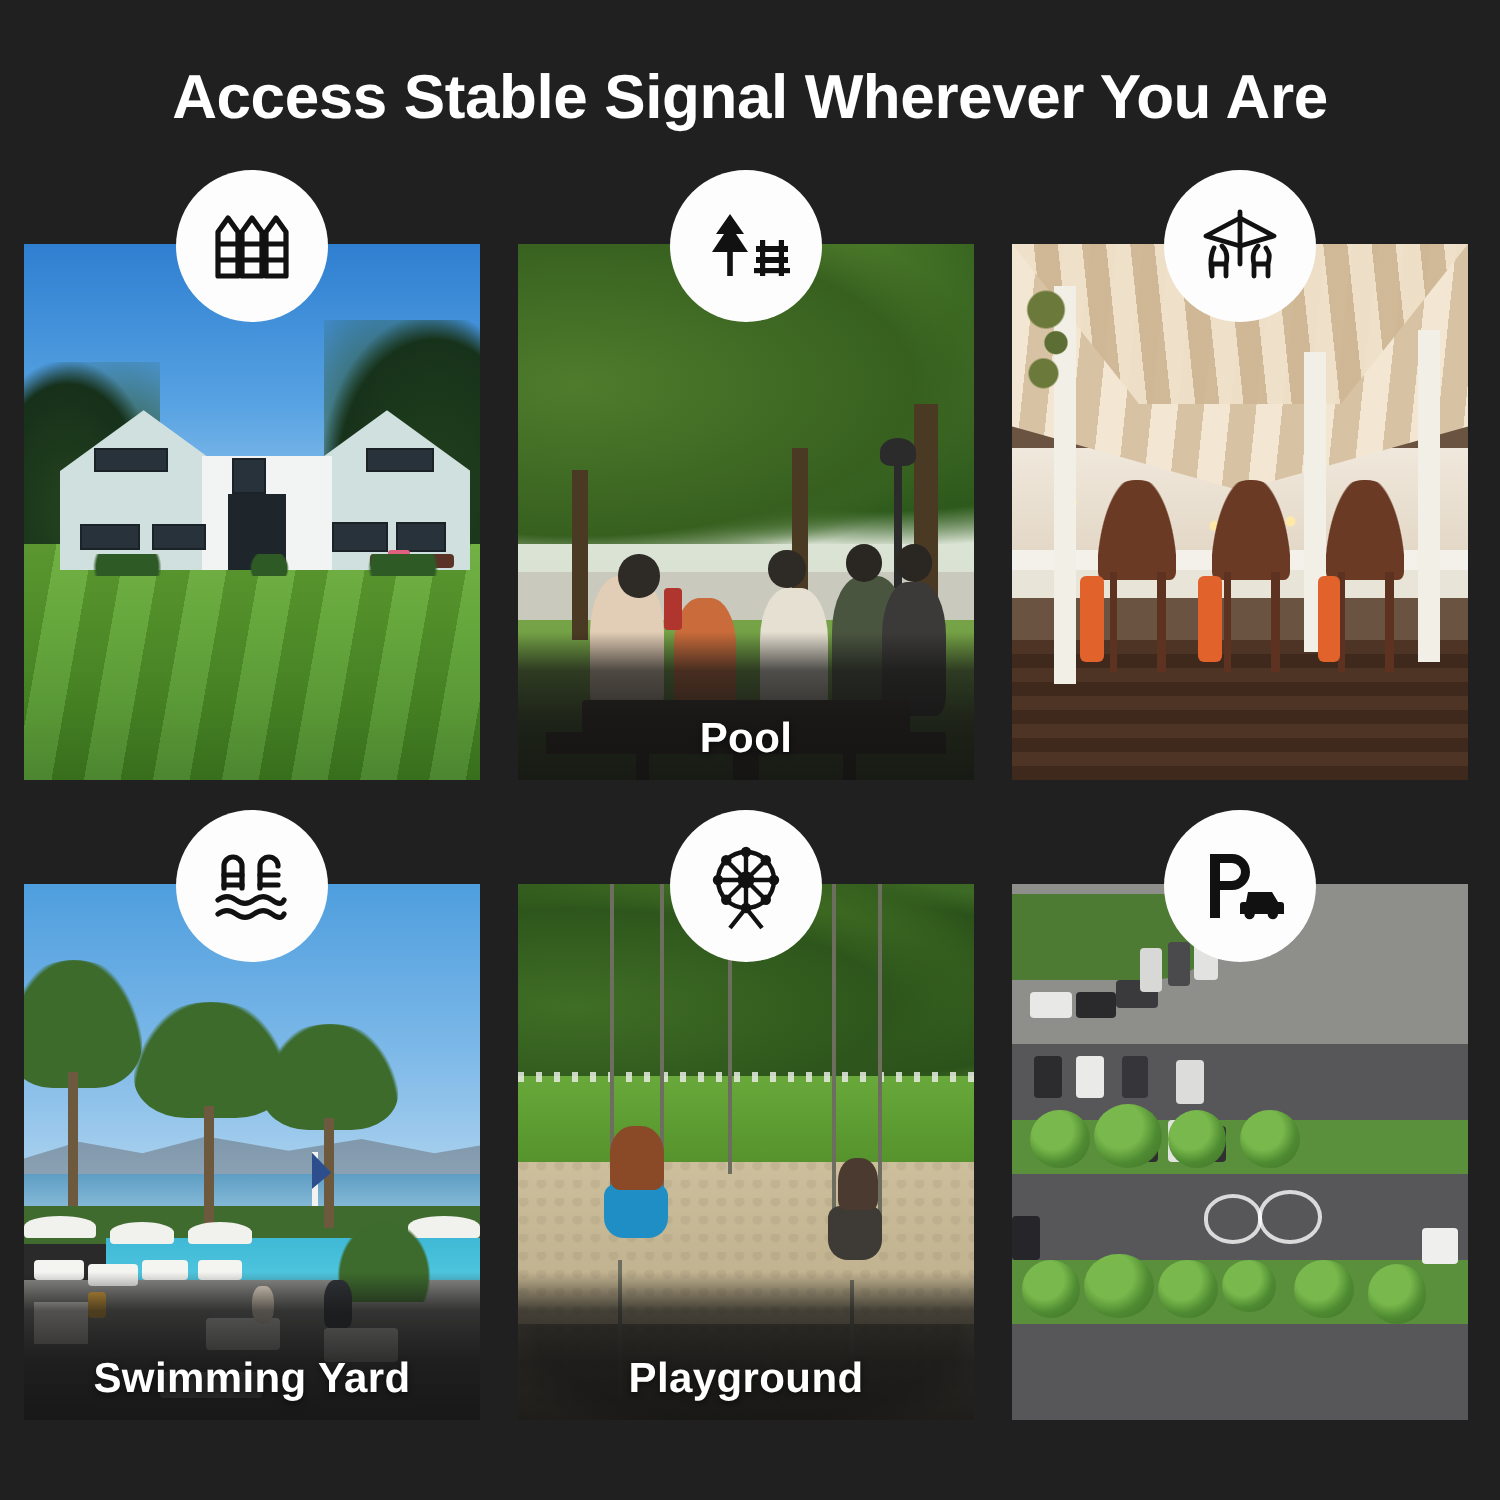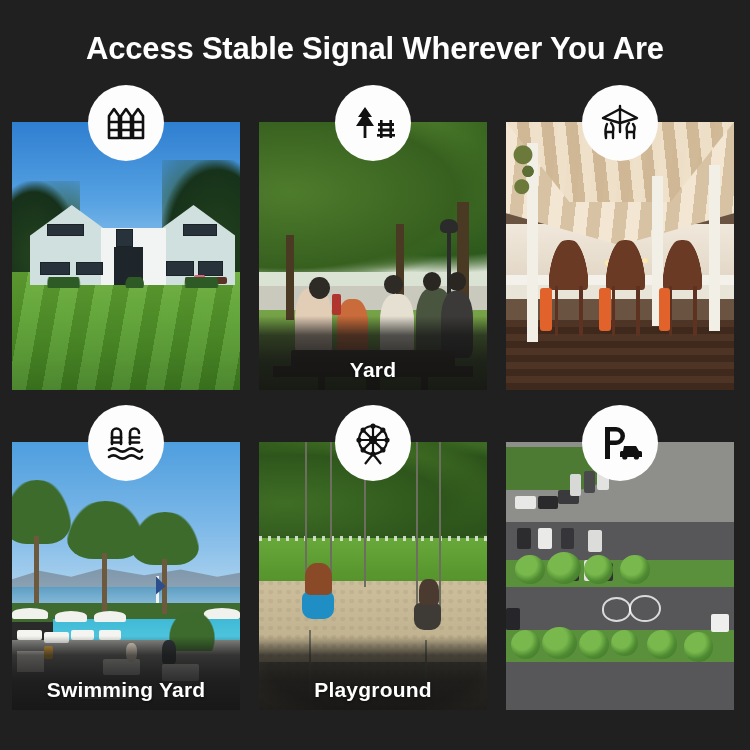--- a/index.html
+++ b/index.html
@@ -312,21 +312,21 @@
           <div class="abs" style="left:22%;top:58%;width:9%;height:8%;background:#2e2a26;border-radius:50%;"></div>
           <div class="abs" style="left:55%;top:57%;width:8%;height:7%;background:#2e2a26;border-radius:50%;"></div>
           <div class="abs" style="left:72%;top:56%;width:8%;height:7%;background:#2a2622;border-radius:50%;"></div>
           <div class="abs" style="left:83%;top:56%;width:8%;height:7%;background:#2a2622;border-radius:50%;"></div>
           <div class="abs" style="left:32%;top:64%;width:4%;height:8%;background:#b0352e;border-radius:2px;"></div>
           <div class="park-table"></div>
           <div class="park-tlegs"></div>
           <div class="park-bench"></div>
         </div>
         <div class="label-strip">
-          <span class="label-text">Yard</span>
+          <span class="label-text">Pool</span>
         </div>
       </div>
       <div class="badge">
         <svg width="46" height="40" viewBox="0 0 46 40" aria-hidden="true">
           <g fill="#111">
             <path d="M15 4 L22 14 H18 L24 23 H6 L12 14 H8 Z"></path>
             <rect x="13.6" y="22" width="2.8" height="13"></rect>
             <rect x="28" y="20" width="16" height="3"></rect>
             <rect x="28" y="25.5" width="16" height="3"></rect>
             <rect x="30" y="17" width="2.6" height="18"></rect>

